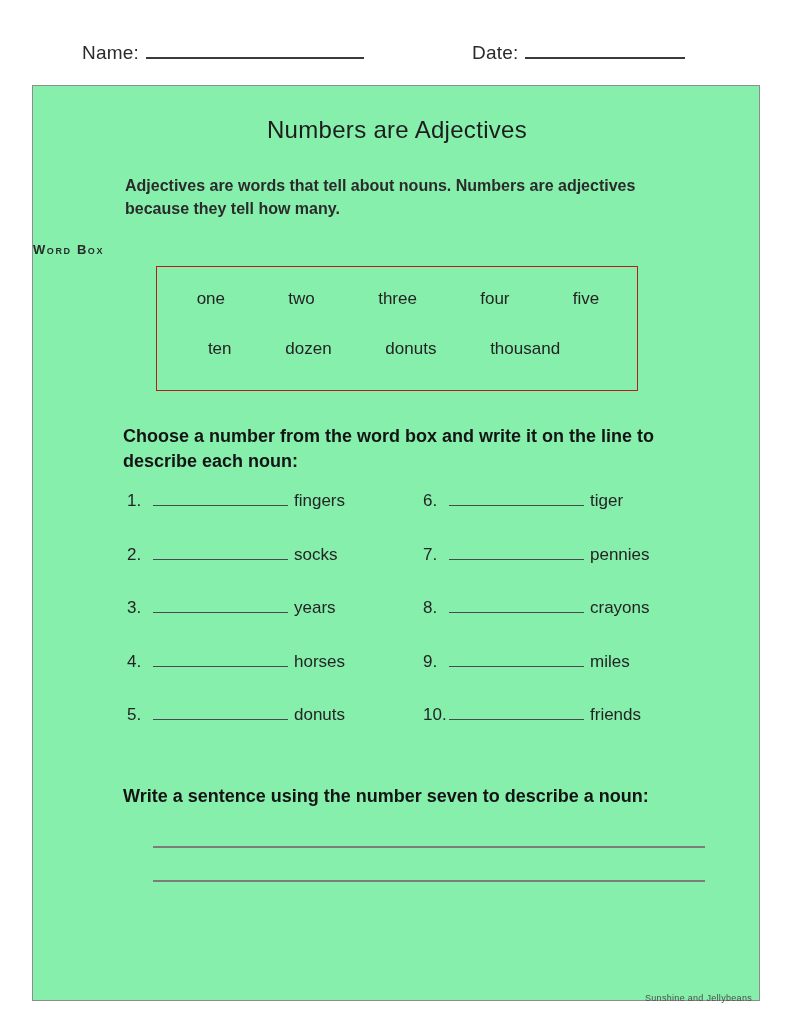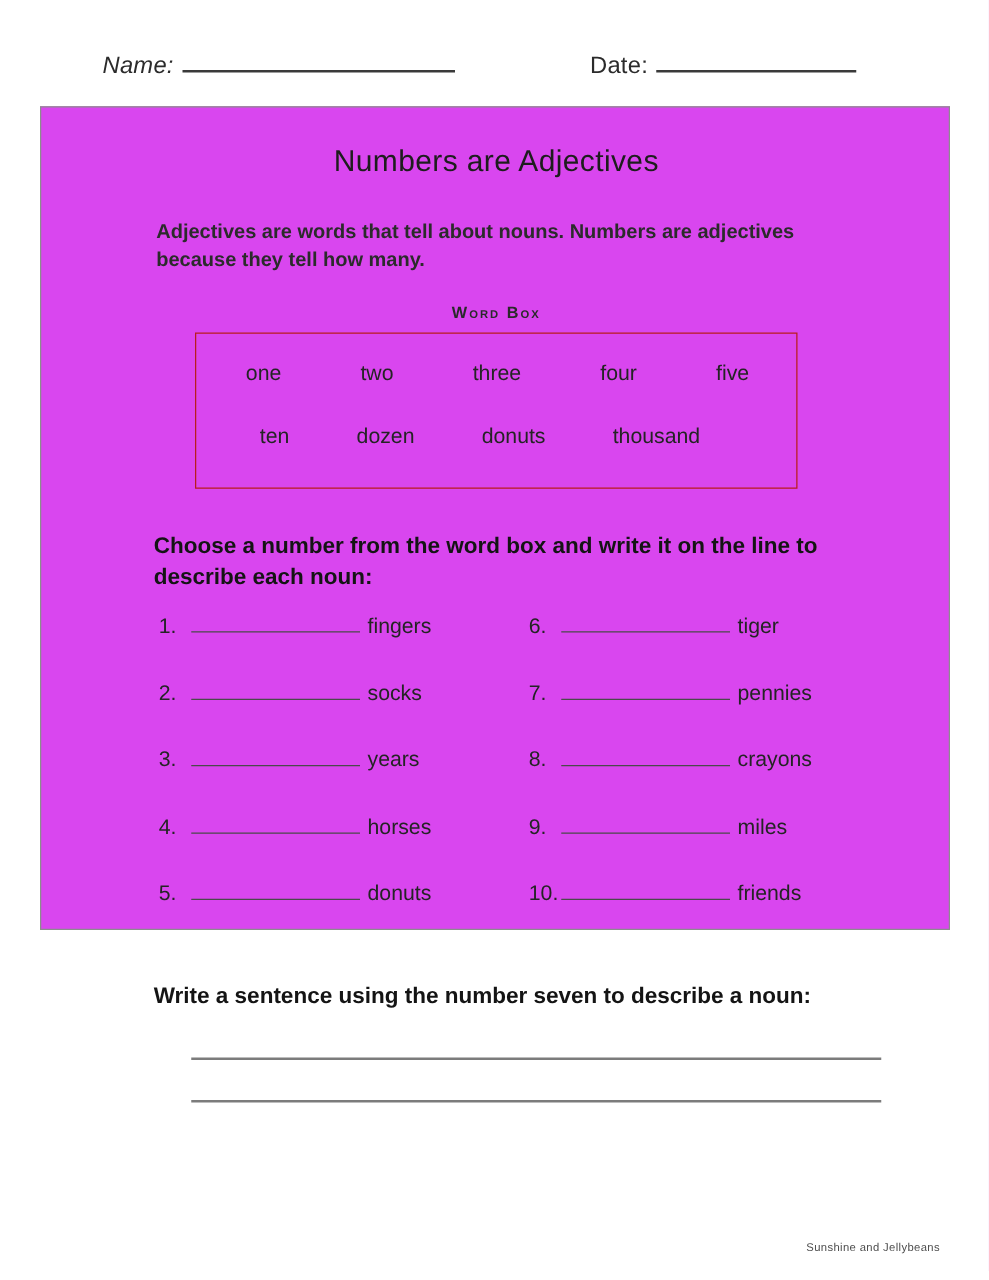--- a/index.html
+++ b/index.html
@@ -25,42 +25,42 @@
     height: 30px;
   }
   .field {
     position: absolute;
     display: flex;
     align-items: baseline;
     font-size: 19px;
     color: #2b2b2b;
     white-space: nowrap;
   }
-  .field-name { left: 82px; font-style: italic; }
+  .field-name { left: 82px; }
   .field-date { left: 472px; }
   .field-label { letter-spacing: 0.2px; }
   .field-rule {
     display: inline-block;
     border-bottom: 2px solid #3a3a3a;
     margin-left: 7px;
     height: 14px;
   }
   .field-name .field-rule { width: 218px; }
   .field-date .field-rule { width: 160px; }
 
   
   .page-frame {
     position: absolute;
     left: 32px;
     top: 85px;
     width: 728px;
-    height: 659px;
+    height: 916px;
     border: 1px solid #8d8d8d;
     box-sizing: border-box;
-    background: #d946ef;
+    background: #86efac;
   }
 
   
   .worksheet-title {
     position: absolute;
     top: 30px;
     left: 0;
     width: 728px;
     text-align: center;
     font-size: 24px;
@@ -80,21 +80,20 @@
     color: #2b2b2b;
     font-weight: bold;
   }
 
   
   .wordbox-heading {
     position: absolute;
     top: 156px;
     left: 0;
     width: 728px;
-    text-align: center;
     font-size: 13px;
     font-weight: bold;
     font-variant: small-caps;
     letter-spacing: 1.6px;
     color: #2a2a2a;
   }
   .wordbox {
     position: absolute;
     top: 180px;
     left: 123px;

